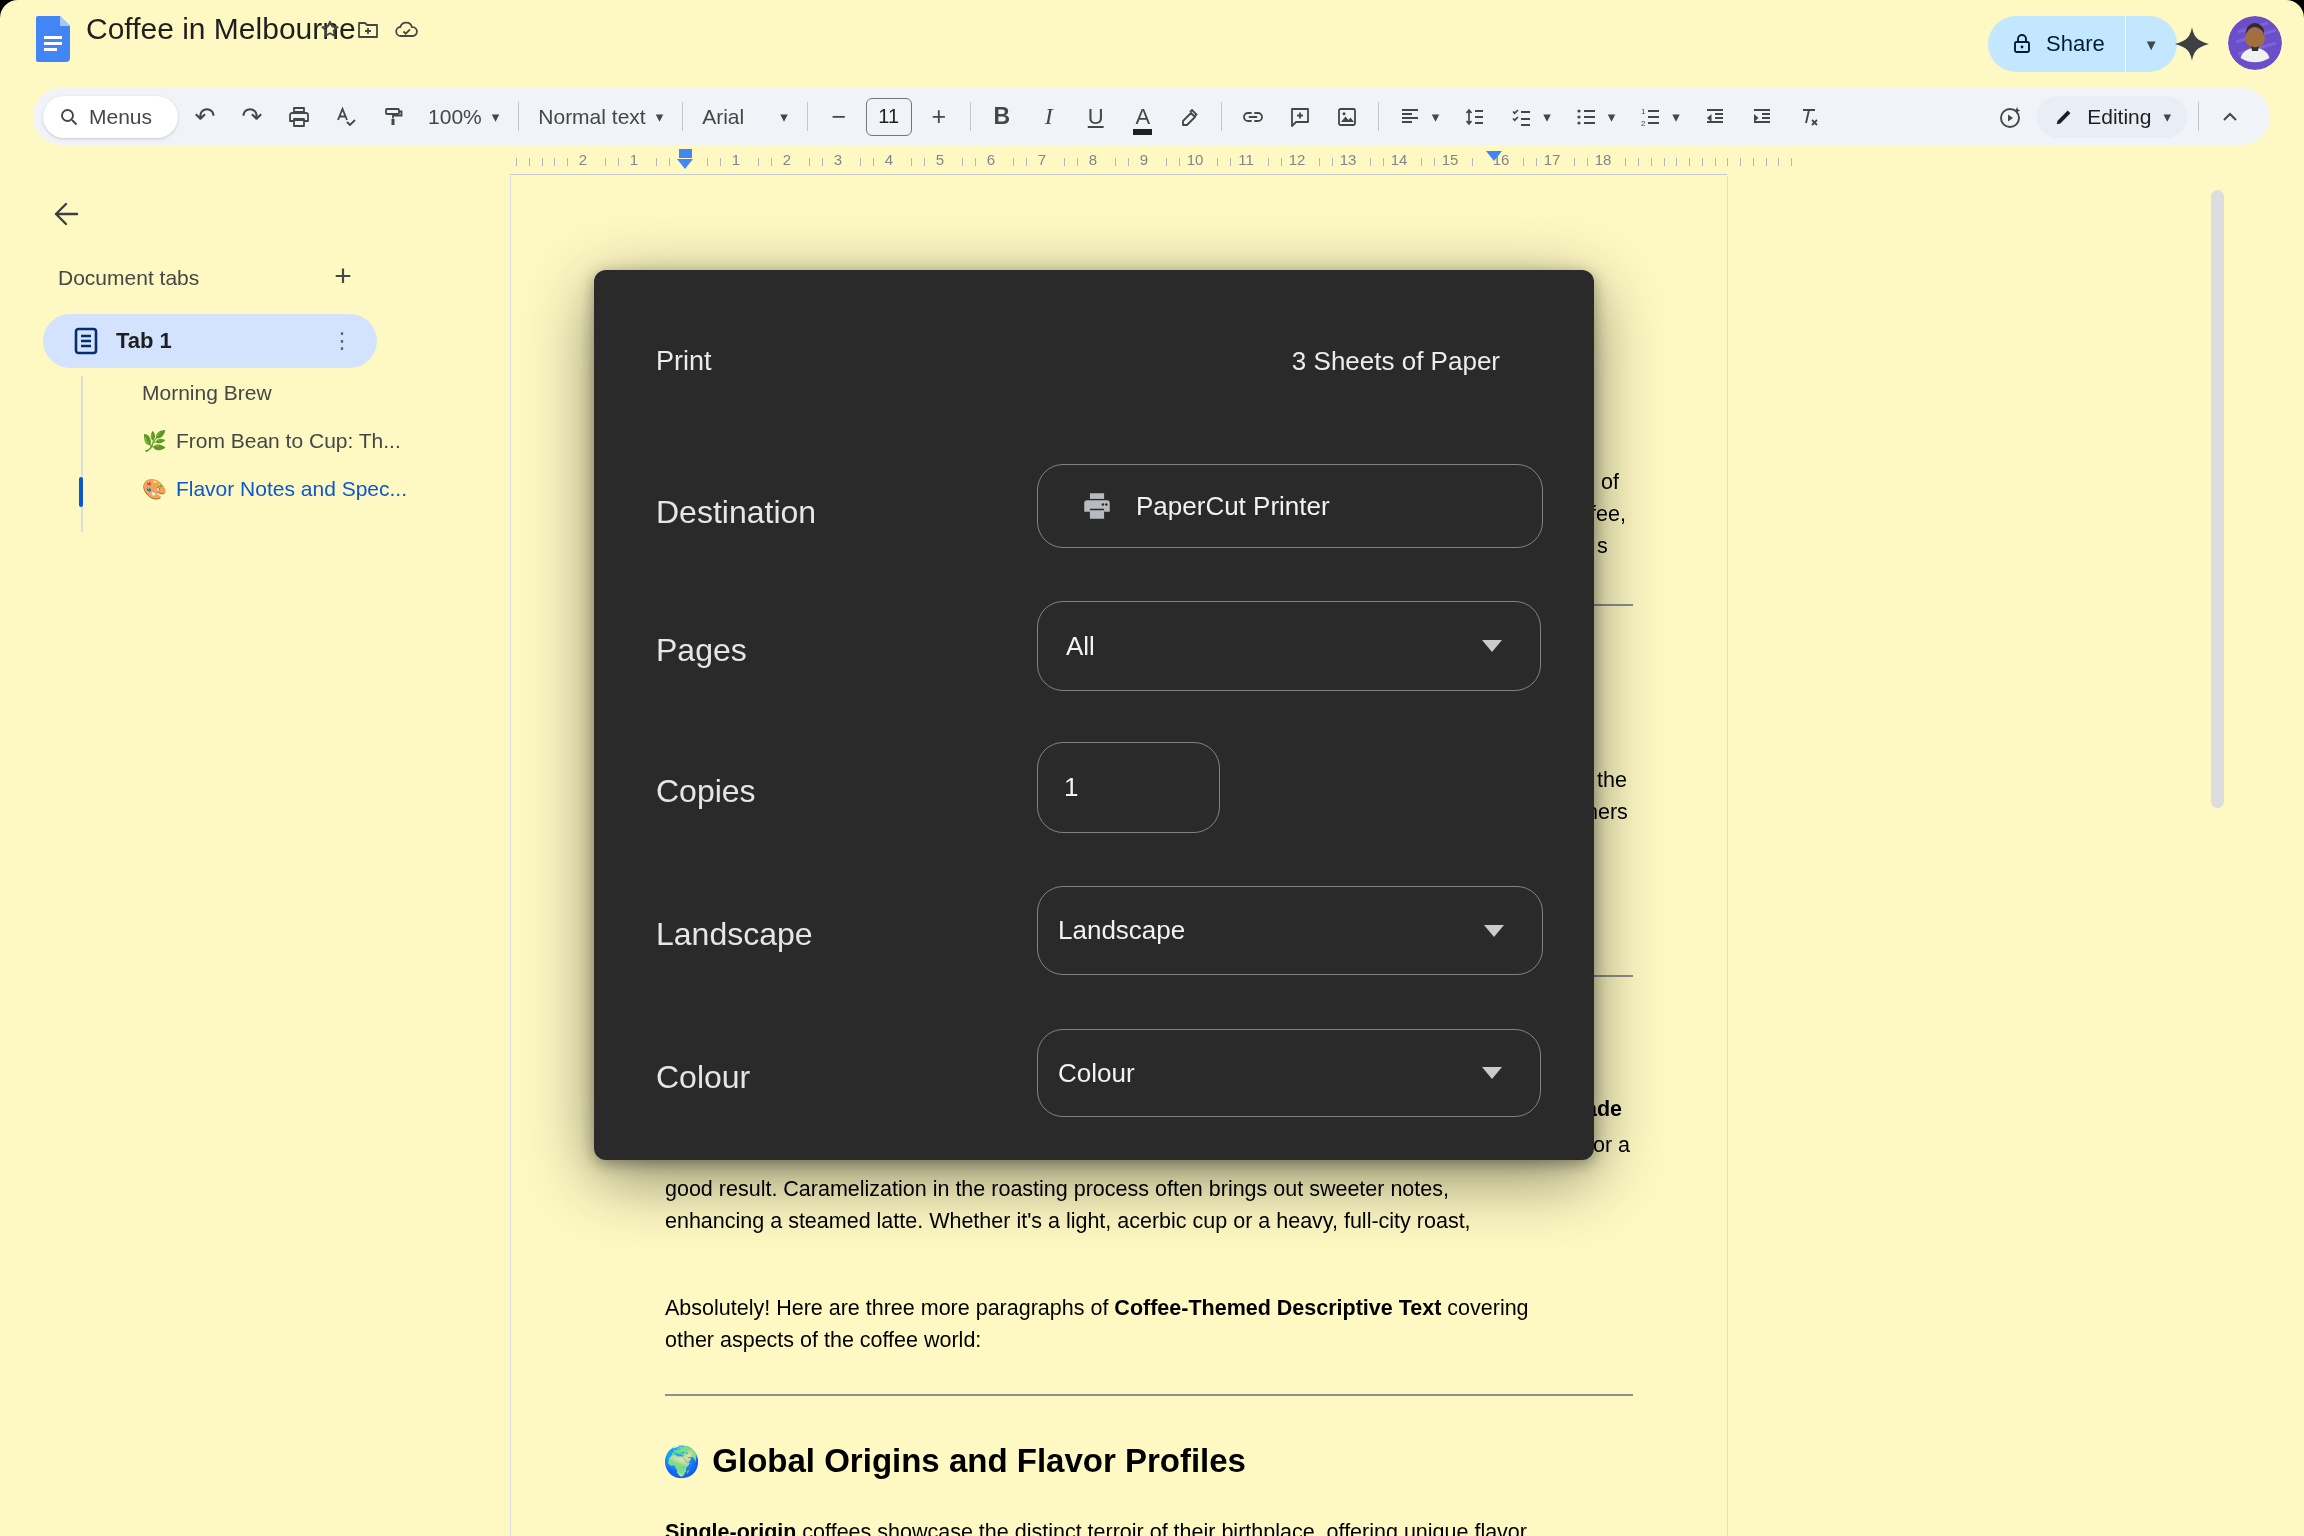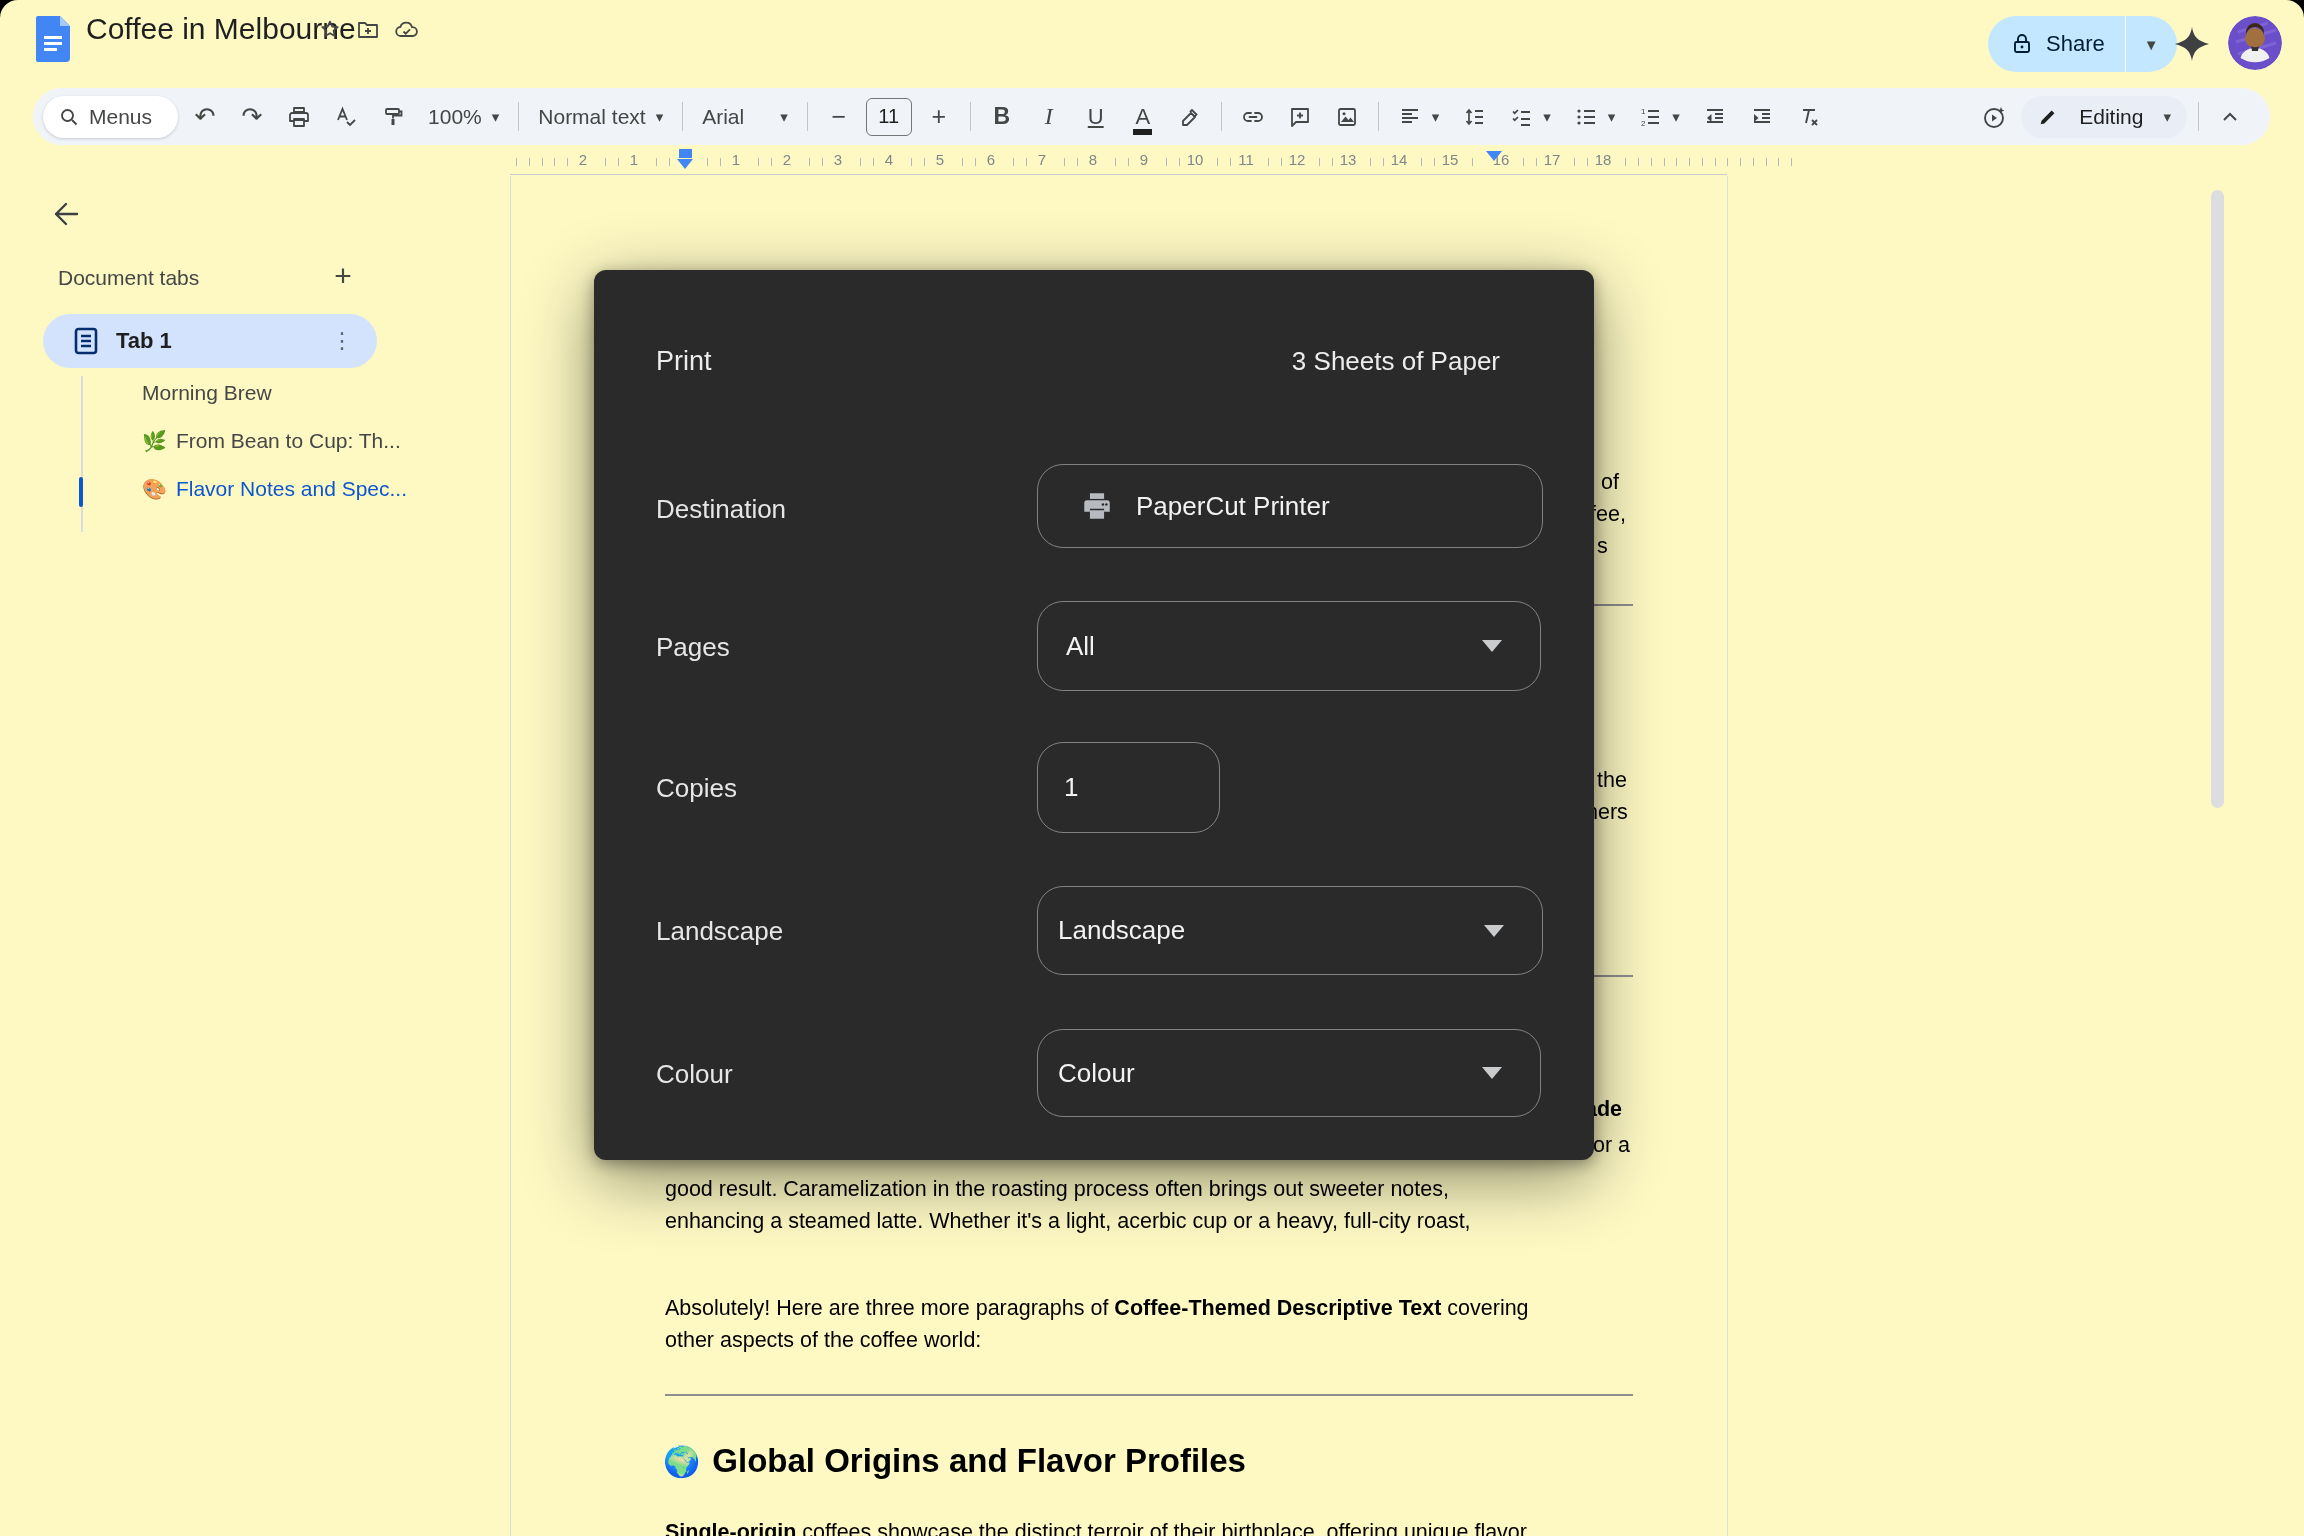--- a/index.html
+++ b/index.html
@@ -41,21 +41,21 @@
   .tb-dd { display:flex; align-items:center; gap:10px; padding:0 8px; height:40px; border-radius:8px; cursor:pointer; }
   .tb-dd .lbl { font-size:21px; color:#444746; }
   .fontsize-box { width:46px; height:38px; border:1.5px solid #747775; border-radius:6px; display:flex;
                   align-items:center; justify-content:center; font-size:20px; color:#1f1f1f; cursor:text; }
   .b-icon { font-weight:700; font-size:23px; }
   .i-icon { font-style:italic; font-family:"Liberation Serif",serif; font-size:24px; }
   .u-icon { text-decoration:underline; font-size:22px; }
   .a-color { position:relative; font-size:22px; font-weight:500; line-height:1; }
   .a-color::after { content:""; position:absolute; left:-2px; right:-2px; bottom:-7px; height:6px; background:#1f1f1f; }
   .toolbar-spacer { flex:1; }
-  .editing-pill { display:flex; align-items:center; gap:20px; background:#e9eef6; border-radius:21px;
+  .editing-pill { display:flex; align-items:center; gap:12px; background:#e9eef6; border-radius:21px;
                   height:42px; padding:0 16px; cursor:pointer; }
   .editing-pill .lbl { font-size:21px; color:#1f1f1f; }
 
   
   .back-btn { position:absolute; left:44px; top:192px; width:44px; height:44px; display:flex;
               align-items:center; justify-content:center; cursor:pointer; }
   .sb-heading { position:absolute; left:58px; top:266px; font-size:21px; font-weight:500; color:#444746; }
   .sb-add { position:absolute; left:325px; top:258px; width:36px; height:36px; display:flex; align-items:center;
             justify-content:center; font-size:30px; color:#444746; cursor:pointer; }
   .tab-pill { position:absolute; left:43px; top:314px; width:334px; height:54px; background:#d3e3fd;
@@ -93,21 +93,21 @@
   
   .scroll-thumb { position:absolute; left:2211px; top:190px; width:13px; height:618px;
                   background:#dbdde0; border-radius:7px; cursor:pointer; }
 
   
   .print-dialog { position:absolute; left:594px; top:270px; width:1000px; height:890px; background:#2a2a2a;
                   border-radius:12px; box-shadow:0 18px 70px rgba(0,0,0,.45), 0 4px 16px rgba(0,0,0,.35); z-index:50; }
   .pd-title { position:absolute; left:62px; top:344px; font-size:27px; color:#ececec; }
   .pd-title.row-title { top:76px; }
   .pd-sheets { position:absolute; right:94px; top:76px; font-size:26px; color:#ececec; }
-  .pd-label { position:absolute; left:62px; font-size:26px; color:#e6e6e6; }
+  .pd-label { position:absolute; left:62px; font-size:32px; color:#e6e6e6; }
   .pd-field { position:absolute; left:443px; border:1.5px solid #808285; border-radius:26px;
               display:flex; align-items:center; cursor:pointer; background:transparent; }
   .pd-value { font-size:26px; color:#f2f2f2; }
   .pd-caret { position:absolute; right:38px; top:50%; transform:translateY(-50%); width:0; height:0;
               border-left:10px solid transparent; border-right:10px solid transparent; border-top:12px solid #c9cbcd; }
 </style>
 </head>
 <body>
 
 <div class="window">

